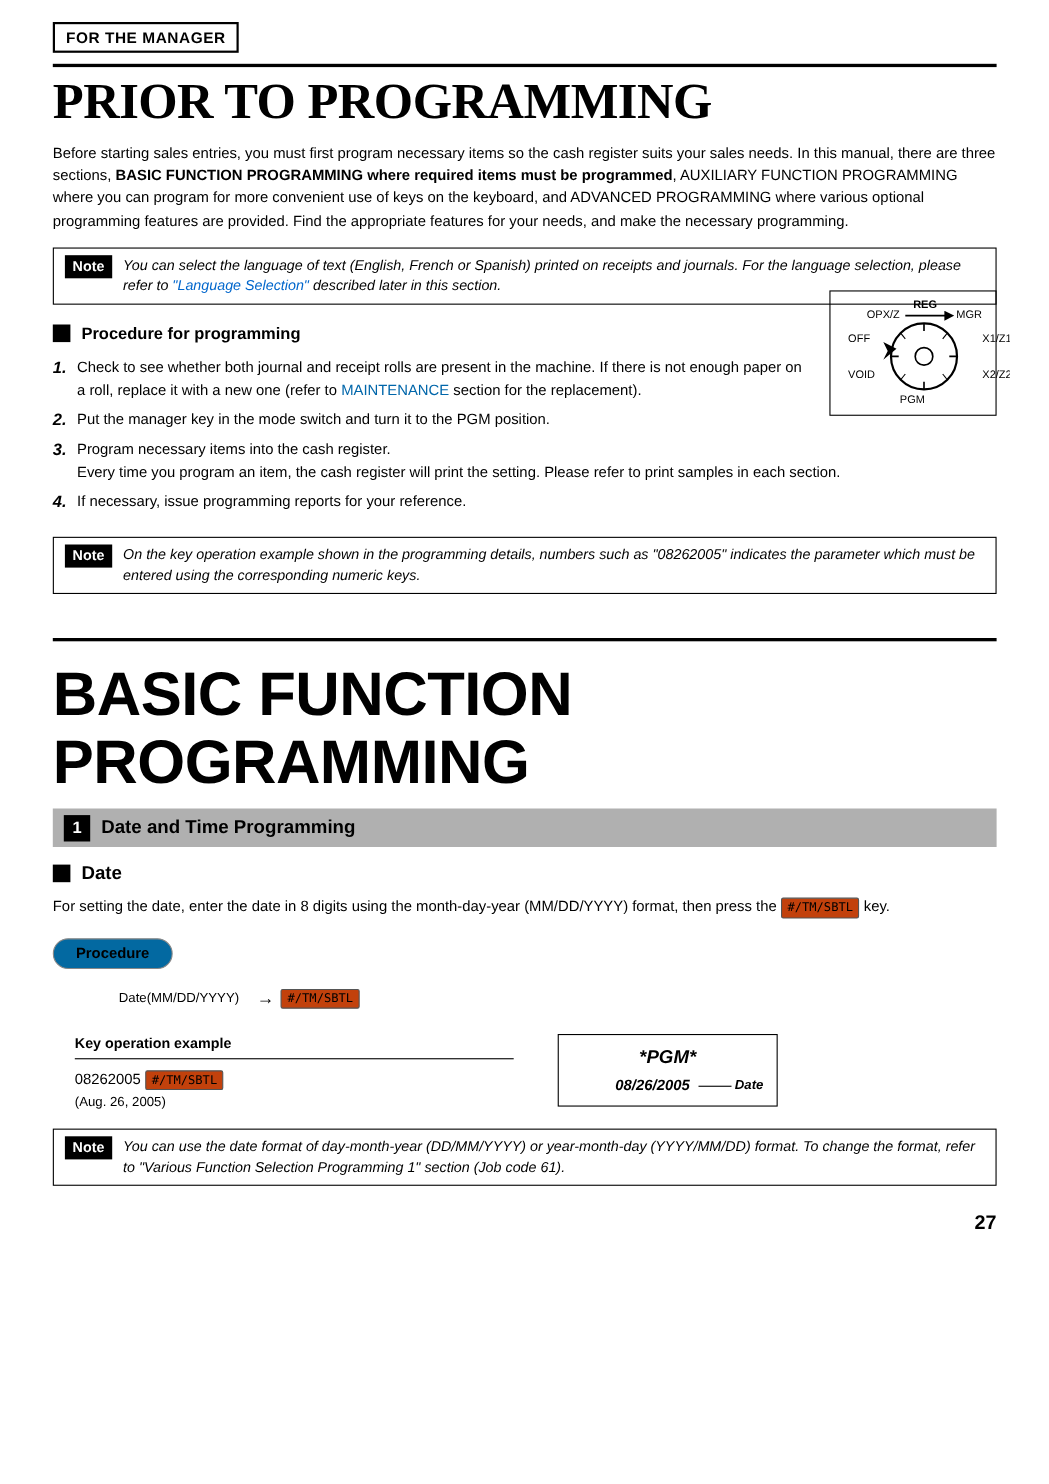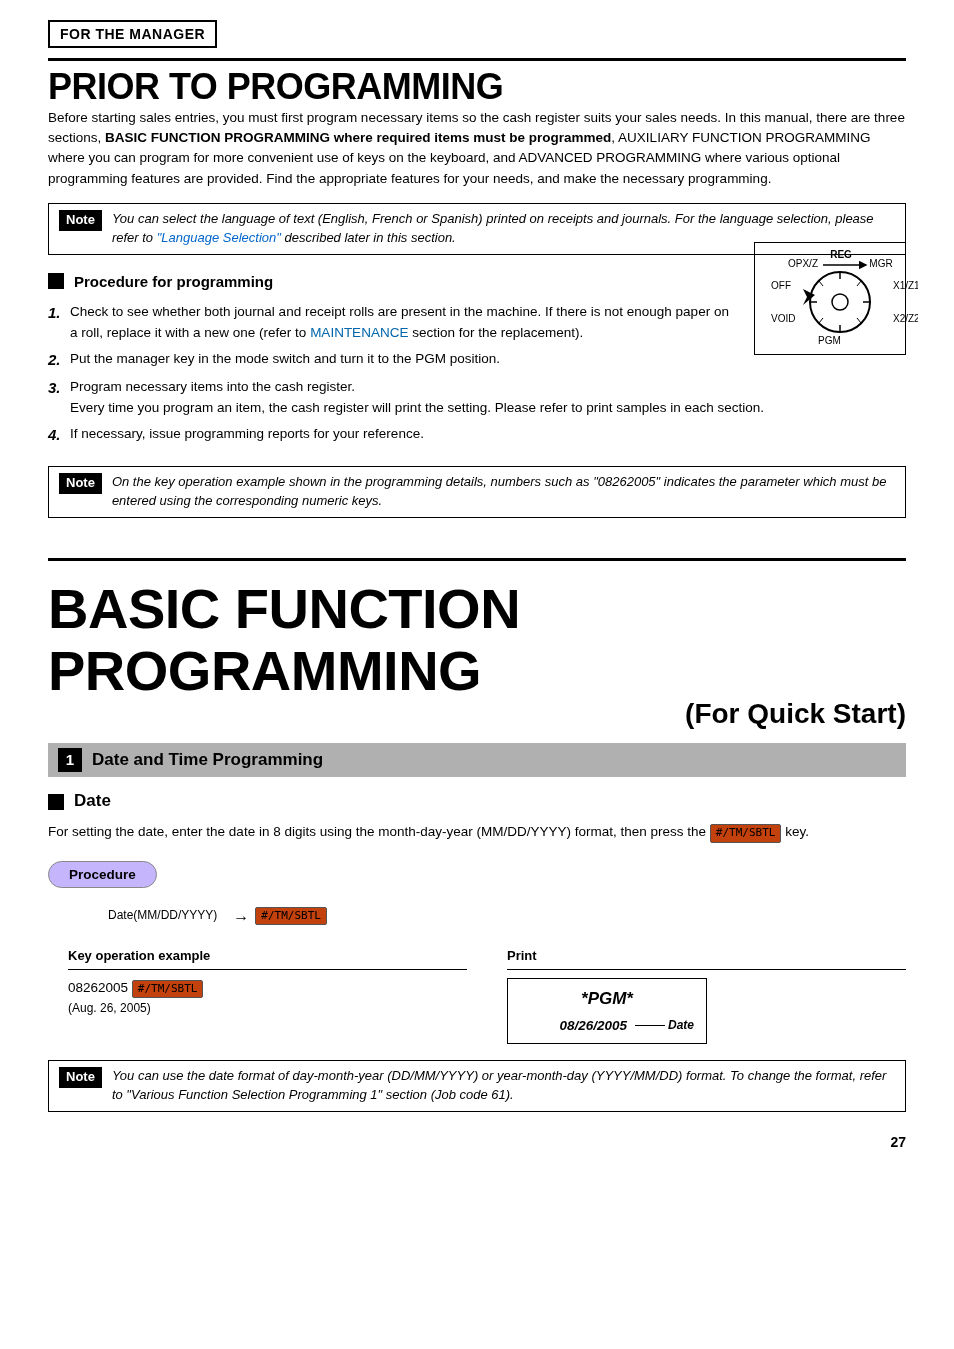--- a/index.html
+++ b/index.html
@@ -27,25 +27,26 @@
 
     
     .section-divider {
       border: none;
       border-top: 3px solid #000;
       margin: 6px 0 6px 0;
     }
 
     
     .big-title {
-      font-size: 36px;
+      font-size: 46px;
       font-weight: 900;
       letter-spacing: -0.5px;
       line-height: 1.1;
-      margin-bottom: 1px;
+      margin-bottom: 12px;
+      font-family: Liberation Serif, serif;
     }
 
     .intro-text {
       font-size: 13.5px;
       margin-bottom: 14px;
       line-height: 1.5;
     }
 
     
     .note-box {
@@ -208,21 +209,21 @@
 
     
     .procedure-box {
       display: inline-block;
       border: 1.5px solid #888;
       border-radius: 14px;
       padding: 3px 20px;
       font-size: 13.5px;
       font-weight: bold;
       margin: 10px 0 16px 0;
-      background: #c4b5fd;
+      background: #0369a1;
     }
 
     
     .proc-flow {
       display: flex;
       align-items: center;
       margin-left: 60px;
       margin-bottom: 20px;
     }
     .proc-flow-label {
@@ -290,21 +291,21 @@
     .date-line {
       width: 30px;
       height: 1px;
       background: #000;
       margin-right: 3px;
     }
 
     
     .page-number {
       text-align: right;
-      font-size: 14px;
+      font-size: 18px;
       font-weight: bold;
       margin-top: 20px;
     }
 
     .clearfix::after {
       content: '';
       display: table;
       clear: both;
     }
   </style>
@@ -410,21 +411,20 @@
   <span class="note-text">On the key operation example shown in the programming details, numbers such as "08262005" indicates the parameter which must be entered using the corresponding numeric keys.</span>
 </div>
 
 
 
 
 <div class="basic-section-wrapper">
   <hr class="section-divider">
   <div class="basic-title-block">
     <div class="basic-title">BASIC FUNCTION PROGRAMMING</div>
-    <div class="basic-subtitle">(For Quick Start)</div>
   </div>
 
   
   <div class="numbered-section-header">
     <div class="numbered-section-num">1</div>
     <span>Date and Time Programming</span>
   </div>
 
   
   <div class="date-heading">
@@ -450,21 +450,20 @@
   
   <div class="op-print-row">
     <div class="op-col">
       <div class="op-col-header">Key operation example</div>
       <div class="op-col-content">
         <span>08262005</span> <span class="key-inline">#/TM/SBTL</span><br>
         <span class="small-note">(Aug. 26, 2005)</span>
       </div>
     </div>
     <div class="print-col">
-      <div class="print-col-header">Print</div>
       <div class="print-display">
         <div class="print-pgm">*PGM*</div>
         <div class="print-date-row">
           <strong>08/26/2005</strong>
           <span class="date-arrow-label">
             <span class="date-line"></span>
             <span>Date</span>
           </span>
         </div>
       </div>

